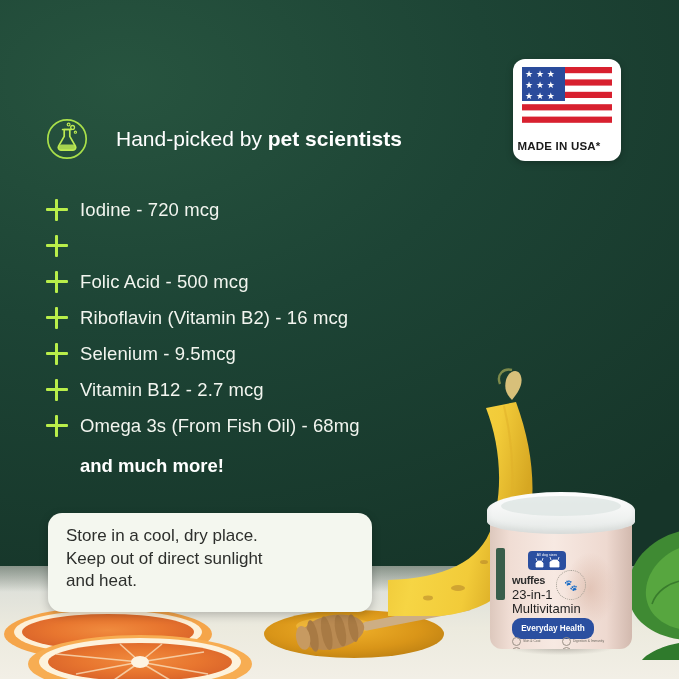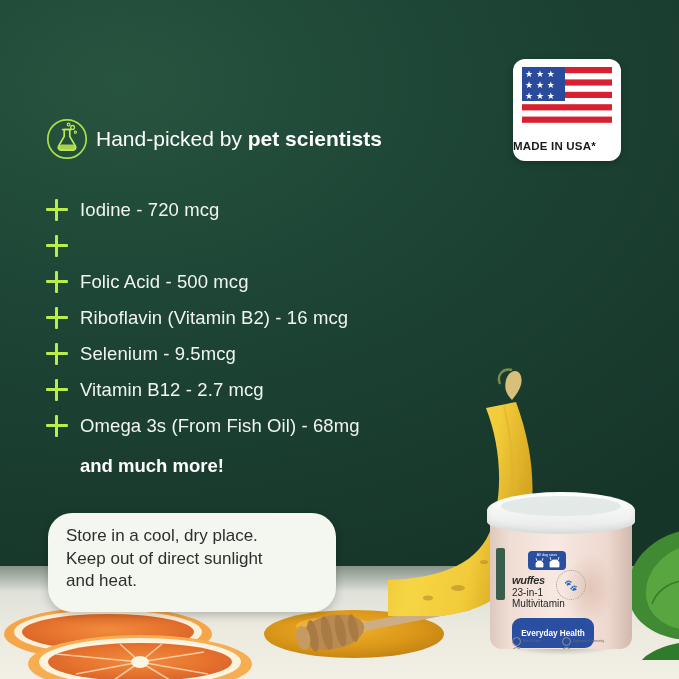--- a/index.html
+++ b/index.html
@@ -26,21 +26,21 @@
   }
 
   
   .title{
     position:absolute;left:48px;top:56px;
     font-size:40px;font-weight:700;letter-spacing:.3px;
     color:#c9f24d;line-height:1.05;white-space:nowrap;
   }
 
   
-  .sub-row{position:absolute;left:46px;top:118px;display:flex;align-items:center;gap:8px;}
+  .sub-row{position:absolute;left:46px;top:118px;display:flex;align-items:center;gap:28px;}
   .flask-badge{width:42px;height:42px;flex:0 0 42px;}
   .sub-text{
     font-size:21px;color:#ffffff;font-weight:400;white-space:nowrap;
   }
   .sub-text b{font-weight:700;}
 
   
   .list{position:absolute;left:44px;top:192px;width:430px;}
   .row{display:flex;align-items:center;height:36px;}
   .plus{
@@ -54,38 +54,38 @@
   .row-label{
     font-size:18.5px;color:#f2f5ef;white-space:nowrap;letter-spacing:.1px;
   }
   .more{
     position:absolute;left:80px;top:455px;
     font-size:18.5px;font-weight:700;color:#ffffff;white-space:nowrap;text-align:right;
   }
 
   
   .note{
-    position:absolute;left:48px;top:513px;width:288px;height:99px;
-    background:#f4f7ef;border-radius:24px;
+    position:absolute;left:48px;top:513px;width:324px;height:99px;
+    background:#f4f7ef;border-radius:14px;
     box-shadow:0 3px 10px rgba(0,0,0,.22);
     padding:12px 16px 0 18px;box-sizing:border-box;
   }
   .note p{
     margin:0;font-size:17px;line-height:1.33;color:#2d2f2c;white-space:pre-line;
   }
 
   
   .usa{
     position:absolute;left:513px;top:59px;width:108px;height:102px;
     background:#ffffff;border-radius:12px;
     box-shadow:0 2px 7px rgba(0,0,0,.25);
   }
   .usa svg{position:absolute;left:9px;top:8px;}
   .usa-cap{
-    position:absolute;left:0;right:16px;bottom:9px;
+    position:absolute;left:0;right:16px;bottom:9px;text-align:center;
     font-size:11.5px;font-weight:700;color:#1a1a1a;letter-spacing:.2px;
   }
 
   
   .banana{position:absolute;left:388px;top:366px;width:220px;height:250px;}
 
   
   .greens{position:absolute;left:612px;top:520px;width:75px;height:140px;}
 
   
@@ -131,28 +131,28 @@
     font-size:3.4px;color:#fff;letter-spacing:.1px;
   }
   .jar-seal{
     position:absolute;left:66px;top:52px;width:28px;height:28px;
     border:1.4px dotted #9d9a8f;border-radius:50%;
     display:flex;align-items:center;justify-content:center;
     color:#8d8a80;font-size:11px;
   }
   .jar-brand{
     position:absolute;left:22px;top:56px;
-    font-size:11px;font-weight:700;color:#2d2d2d;font-style:italic;letter-spacing:-.3px;
+    font-size:11px;font-weight:700;color:#2d2d2d;letter-spacing:-.3px;
   }
   .jar-name{
     position:absolute;left:22px;top:70px;
-    font-size:10px;line-height:1.08;color:#1f1f1f;font-weight:400;
+    font-size:13px;line-height:1.08;color:#1f1f1f;font-weight:400;
   }
   .jar-pill{
-    position:absolute;left:22px;top:100px;width:82px;height:30px;
+    position:absolute;left:22px;top:100px;width:82px;height:21px;
     background:#2b4fa0;border-radius:9px;
     display:flex;align-items:center;justify-content:center;
   }
   .jar-pill span{font-size:8.2px;color:#fff;font-weight:700;}
   .jar-benefits{
     position:absolute;left:22px;top:119px;width:100px;
     display:flex;flex-wrap:wrap;gap:1px 6px;
   }
   .ben{display:flex;align-items:center;gap:2px;width:44px;}
   .ben i{

